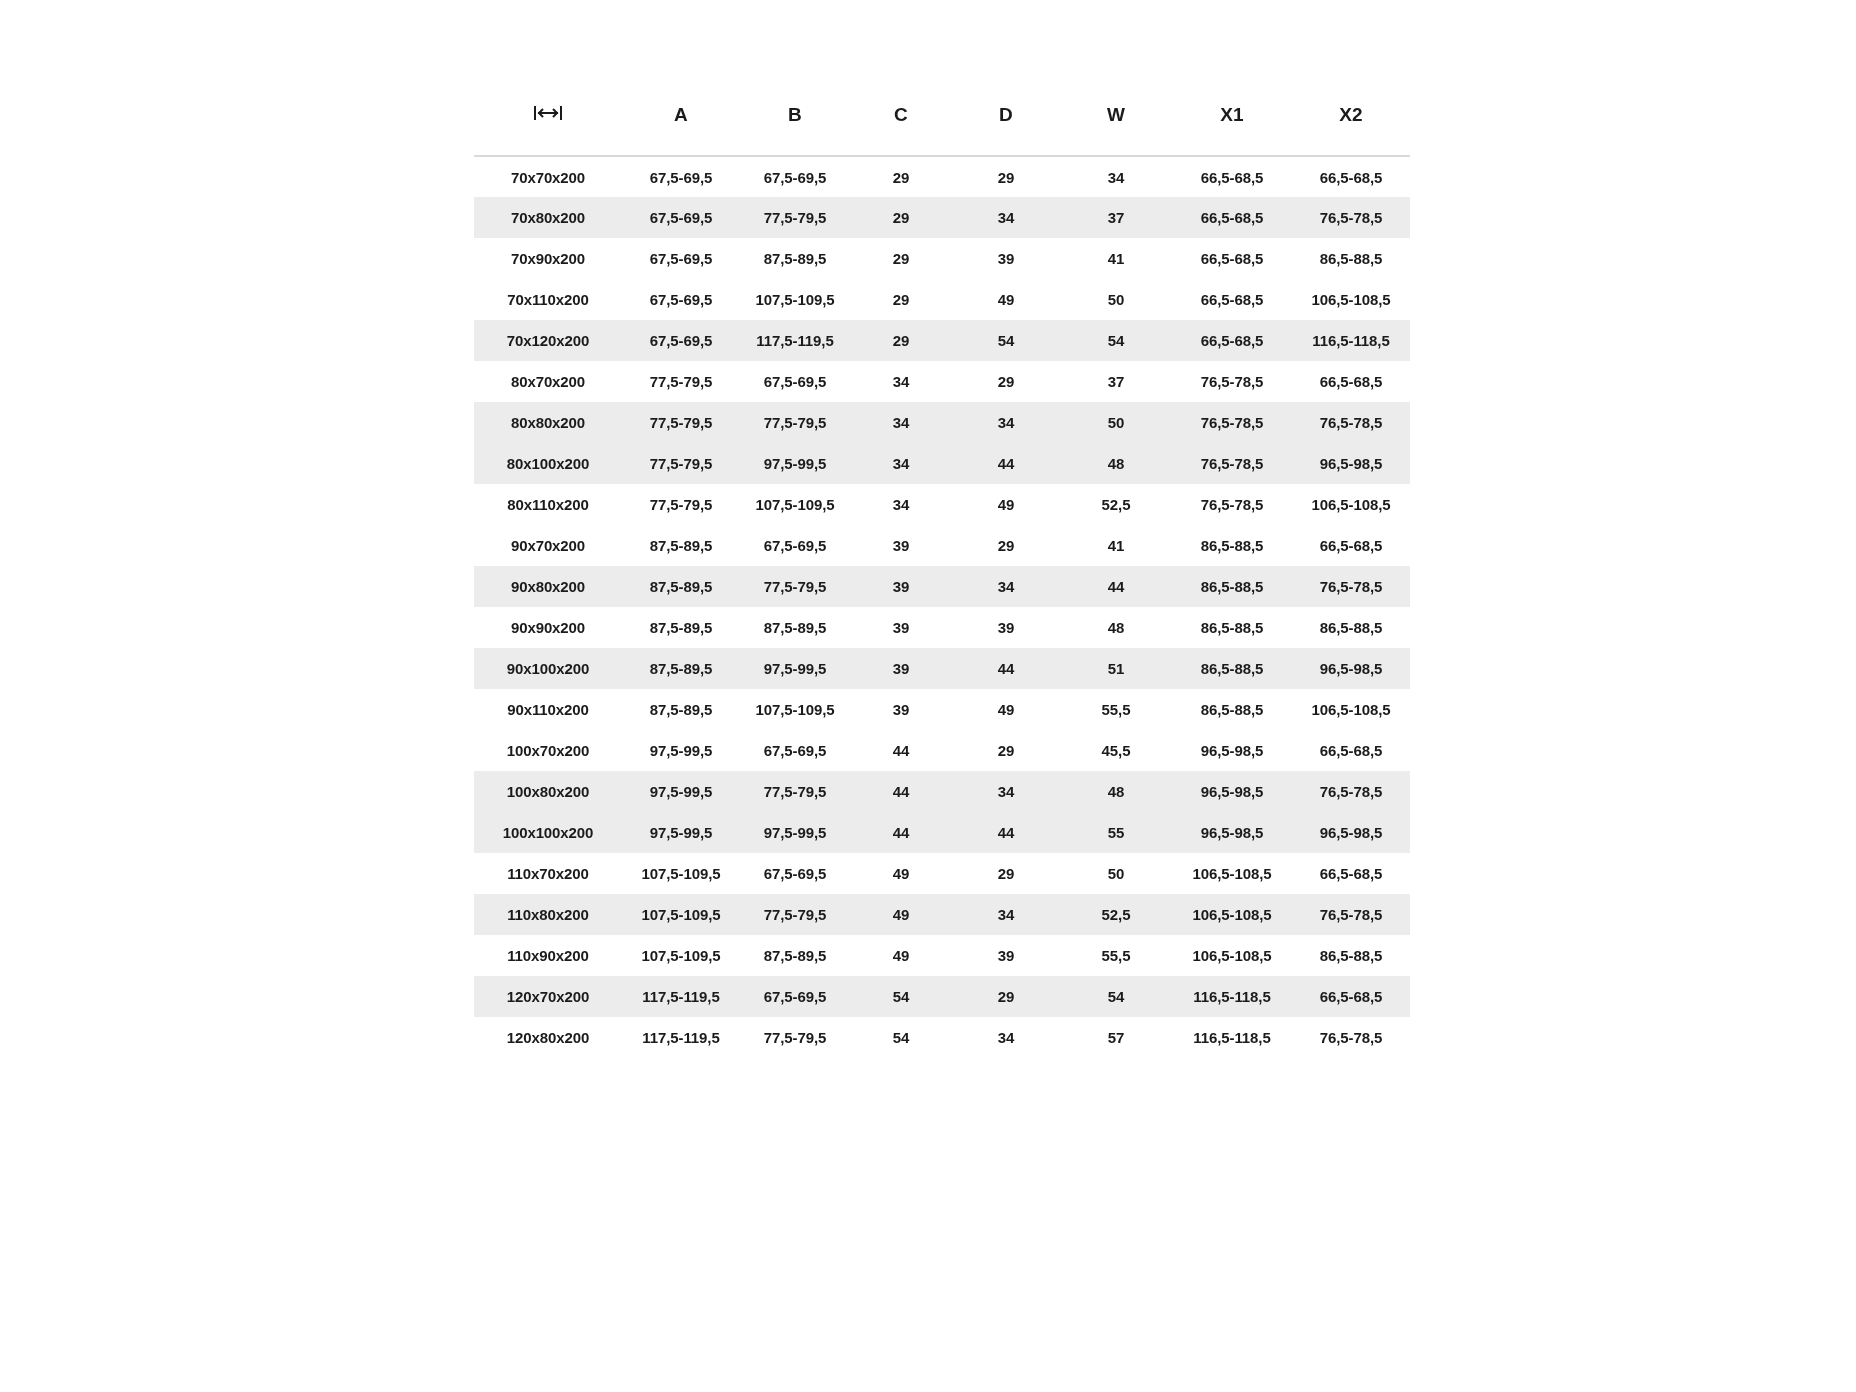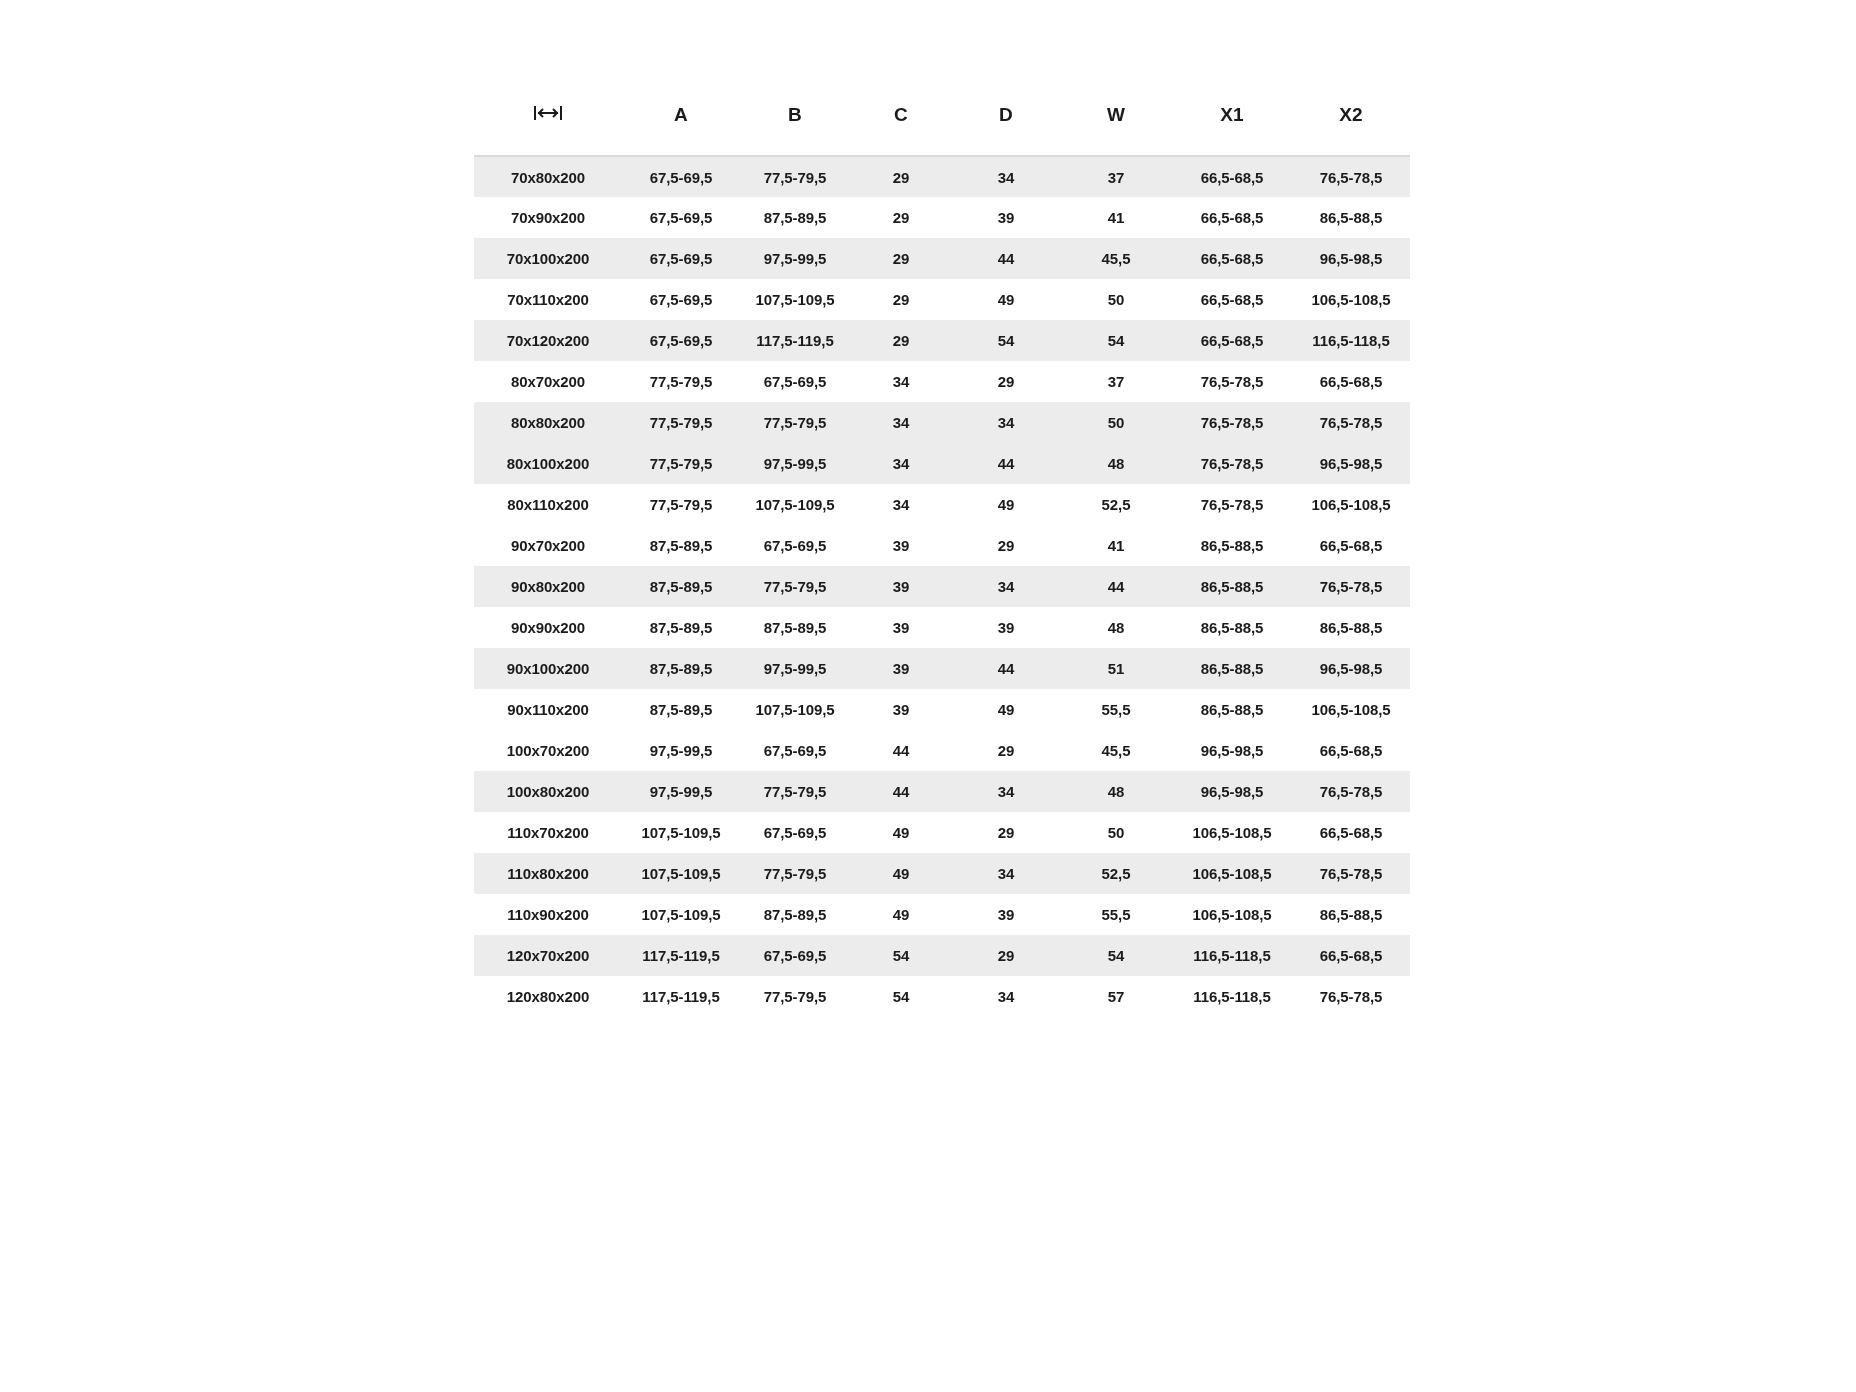--- a/index.html
+++ b/index.html
@@ -81,179 +81,189 @@
         <th>A</th>
         <th>B</th>
         <th>C</th>
         <th>D</th>
         <th>W</th>
         <th>X1</th>
         <th>X2</th>
       </tr>
     </thead>
     <tbody>
+        <tr>
+          <td>70x70x200</td>
+          <td>67,5-69,5</td>
+          <td>67,5-69,5</td>
+          <td>29</td>
+          <td>29</td>
+          <td>34</td>
+          <td>66,5-68,5</td>
+          <td>66,5-68,5</td>
+        </tr>
         <tr class="stripe">
           <td>70x80x200</td>
           <td>67,5-69,5</td>
           <td>77,5-79,5</td>
           <td>29</td>
           <td>34</td>
           <td>37</td>
           <td>66,5-68,5</td>
           <td>76,5-78,5</td>
         </tr>
         <tr>
           <td>70x90x200</td>
           <td>67,5-69,5</td>
           <td>87,5-89,5</td>
           <td>29</td>
           <td>39</td>
           <td>41</td>
           <td>66,5-68,5</td>
           <td>86,5-88,5</td>
         </tr>
-        <tr class="stripe">
-          <td>70x100x200</td>
-          <td>67,5-69,5</td>
-          <td>97,5-99,5</td>
-          <td>29</td>
-          <td>44</td>
+        <tr>
+          <td>70x110x200</td>
+          <td>67,5-69,5</td>
+          <td>107,5-109,5</td>
+          <td>29</td>
+          <td>49</td>
+          <td>50</td>
+          <td>66,5-68,5</td>
+          <td>106,5-108,5</td>
+        </tr>
+        <tr class="stripe">
+          <td>70x120x200</td>
+          <td>67,5-69,5</td>
+          <td>117,5-119,5</td>
+          <td>29</td>
+          <td>54</td>
+          <td>54</td>
+          <td>66,5-68,5</td>
+          <td>116,5-118,5</td>
+        </tr>
+        <tr>
+          <td>80x70x200</td>
+          <td>77,5-79,5</td>
+          <td>67,5-69,5</td>
+          <td>34</td>
+          <td>29</td>
+          <td>37</td>
+          <td>76,5-78,5</td>
+          <td>66,5-68,5</td>
+        </tr>
+        <tr class="stripe">
+          <td>80x80x200</td>
+          <td>77,5-79,5</td>
+          <td>77,5-79,5</td>
+          <td>34</td>
+          <td>34</td>
+          <td>50</td>
+          <td>76,5-78,5</td>
+          <td>76,5-78,5</td>
+        </tr>
+        <tr class="stripe">
+          <td>80x100x200</td>
+          <td>77,5-79,5</td>
+          <td>97,5-99,5</td>
+          <td>34</td>
+          <td>44</td>
+          <td>48</td>
+          <td>76,5-78,5</td>
+          <td>96,5-98,5</td>
+        </tr>
+        <tr>
+          <td>80x110x200</td>
+          <td>77,5-79,5</td>
+          <td>107,5-109,5</td>
+          <td>34</td>
+          <td>49</td>
+          <td>52,5</td>
+          <td>76,5-78,5</td>
+          <td>106,5-108,5</td>
+        </tr>
+        <tr>
+          <td>90x70x200</td>
+          <td>87,5-89,5</td>
+          <td>67,5-69,5</td>
+          <td>39</td>
+          <td>29</td>
+          <td>41</td>
+          <td>86,5-88,5</td>
+          <td>66,5-68,5</td>
+        </tr>
+        <tr class="stripe">
+          <td>90x80x200</td>
+          <td>87,5-89,5</td>
+          <td>77,5-79,5</td>
+          <td>39</td>
+          <td>34</td>
+          <td>44</td>
+          <td>86,5-88,5</td>
+          <td>76,5-78,5</td>
+        </tr>
+        <tr>
+          <td>90x90x200</td>
+          <td>87,5-89,5</td>
+          <td>87,5-89,5</td>
+          <td>39</td>
+          <td>39</td>
+          <td>48</td>
+          <td>86,5-88,5</td>
+          <td>86,5-88,5</td>
+        </tr>
+        <tr class="stripe">
+          <td>90x100x200</td>
+          <td>87,5-89,5</td>
+          <td>97,5-99,5</td>
+          <td>39</td>
+          <td>44</td>
+          <td>51</td>
+          <td>86,5-88,5</td>
+          <td>96,5-98,5</td>
+        </tr>
+        <tr>
+          <td>90x110x200</td>
+          <td>87,5-89,5</td>
+          <td>107,5-109,5</td>
+          <td>39</td>
+          <td>49</td>
+          <td>55,5</td>
+          <td>86,5-88,5</td>
+          <td>106,5-108,5</td>
+        </tr>
+        <tr>
+          <td>100x70x200</td>
+          <td>97,5-99,5</td>
+          <td>67,5-69,5</td>
+          <td>44</td>
+          <td>29</td>
           <td>45,5</td>
-          <td>66,5-68,5</td>
-          <td>96,5-98,5</td>
-        </tr>
-        <tr>
-          <td>70x110x200</td>
-          <td>67,5-69,5</td>
-          <td>107,5-109,5</td>
-          <td>29</td>
-          <td>49</td>
-          <td>50</td>
-          <td>66,5-68,5</td>
-          <td>106,5-108,5</td>
-        </tr>
-        <tr class="stripe">
-          <td>70x120x200</td>
-          <td>67,5-69,5</td>
-          <td>117,5-119,5</td>
-          <td>29</td>
-          <td>54</td>
-          <td>54</td>
-          <td>66,5-68,5</td>
-          <td>116,5-118,5</td>
-        </tr>
-        <tr>
-          <td>80x70x200</td>
-          <td>77,5-79,5</td>
-          <td>67,5-69,5</td>
-          <td>34</td>
-          <td>29</td>
-          <td>37</td>
-          <td>76,5-78,5</td>
-          <td>66,5-68,5</td>
-        </tr>
-        <tr class="stripe">
-          <td>80x80x200</td>
-          <td>77,5-79,5</td>
-          <td>77,5-79,5</td>
-          <td>34</td>
-          <td>34</td>
-          <td>50</td>
-          <td>76,5-78,5</td>
-          <td>76,5-78,5</td>
-        </tr>
-        <tr class="stripe">
-          <td>80x100x200</td>
-          <td>77,5-79,5</td>
-          <td>97,5-99,5</td>
-          <td>34</td>
-          <td>44</td>
+          <td>96,5-98,5</td>
+          <td>66,5-68,5</td>
+        </tr>
+        <tr class="stripe">
+          <td>100x80x200</td>
+          <td>97,5-99,5</td>
+          <td>77,5-79,5</td>
+          <td>44</td>
+          <td>34</td>
           <td>48</td>
-          <td>76,5-78,5</td>
-          <td>96,5-98,5</td>
-        </tr>
-        <tr>
-          <td>80x110x200</td>
-          <td>77,5-79,5</td>
-          <td>107,5-109,5</td>
-          <td>34</td>
-          <td>49</td>
-          <td>52,5</td>
-          <td>76,5-78,5</td>
-          <td>106,5-108,5</td>
-        </tr>
-        <tr>
-          <td>90x70x200</td>
-          <td>87,5-89,5</td>
-          <td>67,5-69,5</td>
-          <td>39</td>
-          <td>29</td>
-          <td>41</td>
-          <td>86,5-88,5</td>
-          <td>66,5-68,5</td>
-        </tr>
-        <tr class="stripe">
-          <td>90x80x200</td>
-          <td>87,5-89,5</td>
-          <td>77,5-79,5</td>
-          <td>39</td>
-          <td>34</td>
-          <td>44</td>
-          <td>86,5-88,5</td>
-          <td>76,5-78,5</td>
-        </tr>
-        <tr>
-          <td>90x90x200</td>
-          <td>87,5-89,5</td>
-          <td>87,5-89,5</td>
-          <td>39</td>
-          <td>39</td>
-          <td>48</td>
-          <td>86,5-88,5</td>
-          <td>86,5-88,5</td>
-        </tr>
-        <tr class="stripe">
-          <td>90x100x200</td>
-          <td>87,5-89,5</td>
-          <td>97,5-99,5</td>
-          <td>39</td>
-          <td>44</td>
-          <td>51</td>
-          <td>86,5-88,5</td>
-          <td>96,5-98,5</td>
-        </tr>
-        <tr>
-          <td>90x110x200</td>
-          <td>87,5-89,5</td>
-          <td>107,5-109,5</td>
-          <td>39</td>
-          <td>49</td>
-          <td>55,5</td>
-          <td>86,5-88,5</td>
-          <td>106,5-108,5</td>
-        </tr>
-        <tr>
-          <td>100x70x200</td>
-          <td>97,5-99,5</td>
-          <td>67,5-69,5</td>
-          <td>44</td>
-          <td>29</td>
-          <td>45,5</td>
-          <td>96,5-98,5</td>
-          <td>66,5-68,5</td>
-        </tr>
-        <tr class="stripe">
-          <td>100x80x200</td>
-          <td>97,5-99,5</td>
-          <td>77,5-79,5</td>
-          <td>44</td>
-          <td>34</td>
-          <td>48</td>
-          <td>96,5-98,5</td>
-          <td>76,5-78,5</td>
+          <td>96,5-98,5</td>
+          <td>76,5-78,5</td>
+        </tr>
+        <tr class="stripe">
+          <td>100x100x200</td>
+          <td>97,5-99,5</td>
+          <td>97,5-99,5</td>
+          <td>44</td>
+          <td>44</td>
+          <td>55</td>
+          <td>96,5-98,5</td>
+          <td>96,5-98,5</td>
         </tr>
         <tr>
           <td>110x70x200</td>
           <td>107,5-109,5</td>
           <td>67,5-69,5</td>
           <td>49</td>
           <td>29</td>
           <td>50</td>
           <td>106,5-108,5</td>
           <td>66,5-68,5</td>

